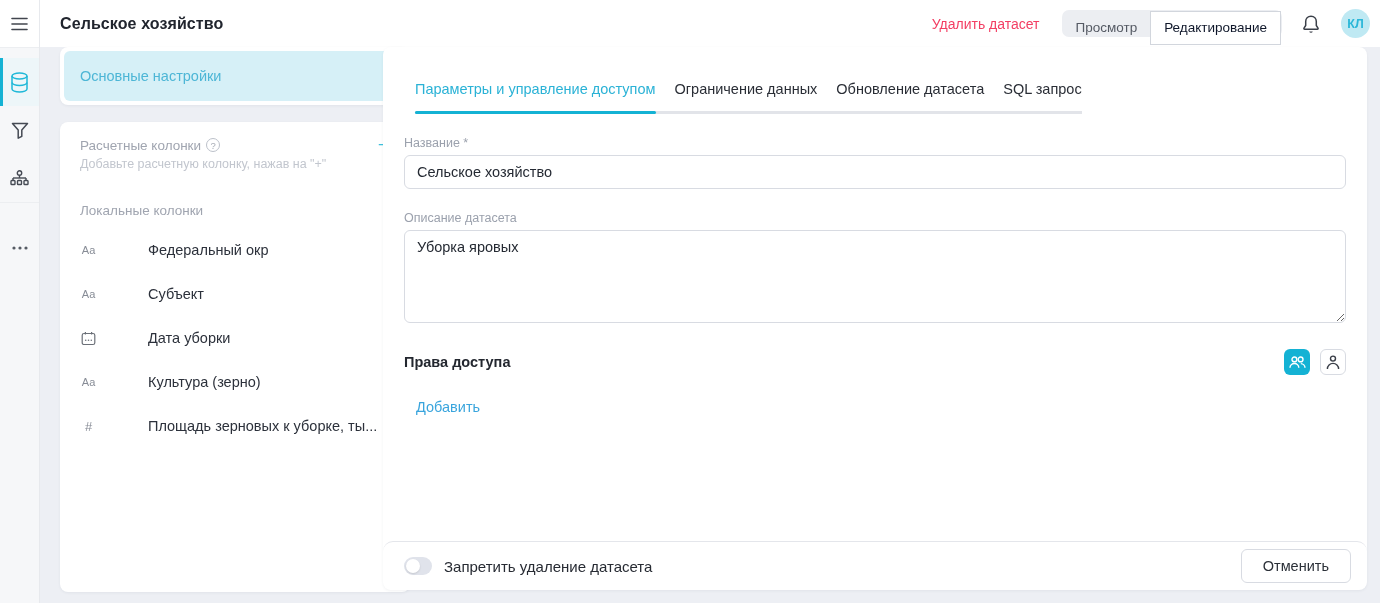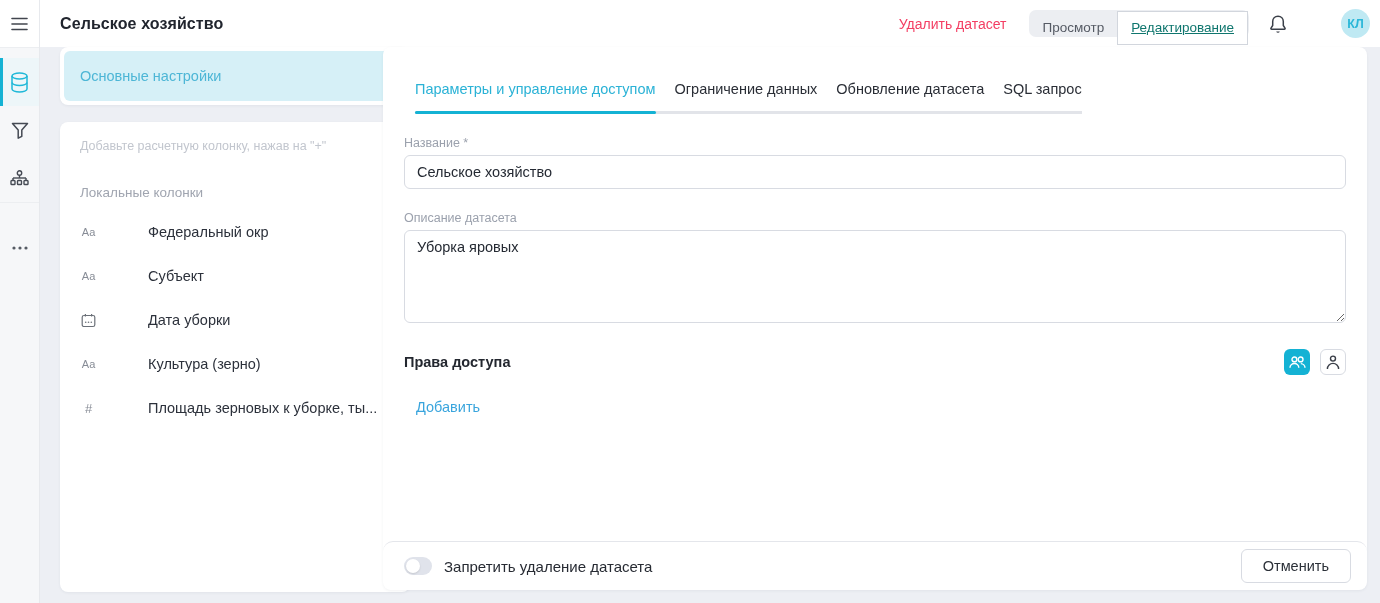--- a/index.html
+++ b/index.html
@@ -16,23 +16,23 @@
   .rail-sep { position:absolute; left:0; width:39px; border-top:1px solid #eceef1; }
   .hamburger { position:absolute; left:0; top:0; width:39px; height:47px; display:flex; align-items:center; justify-content:center; cursor:pointer; }
 
   
   .topbar { position:absolute; left:40px; top:0; right:0; height:47px; background:#fff; display:flex; align-items:center; padding:0 10px 0 20px; }
   .page-title { font-size:16px; font-weight:700; color:#21252e; letter-spacing:.1px; }
   .topbar-right { margin-left:auto; display:flex; align-items:center; }
   .delete-link { color:#f33e63; font-size:14px; font-weight:500; cursor:pointer; margin-right:22px; }
   .segmented { display:flex; align-items:center; background:#eceef2; border-radius:7px; padding:1px; height:27px; margin-right:17px; }
   .seg { font-size:13.5px; color:#555a64; padding:16px 13px; height:25px; display:flex; align-items:center; border-radius:0; cursor:pointer;margin-top:8px; }
-  .seg.selected { background:#fff; border:1px solid #d2d6dd; color:#0f766e;text-decoration:underline; }
+  .seg.selected { background:#fff; border:1px solid #d2d6dd; color:#0f172a; }
   .bell-btn { width:24px; height:24px; display:flex; align-items:center; justify-content:center; cursor:pointer; margin-right:18px; }
-  .avatar { width:29px; height:29px; border-radius:50%; background:#bfe9f3; color:#2ab6d8; font-size:12.5px; font-weight:700; display:flex; align-items:center; justify-content:center; cursor:pointer;margin-left:33px; }
+  .avatar { width:29px; height:29px; border-radius:50%; background:#bfe9f3; color:#2ab6d8; font-size:12.5px; font-weight:700; display:flex; align-items:center; justify-content:center; cursor:pointer; }
 
   
   .sidebar { position:absolute; left:60px; top:47px; width:350px; }
   .card { background:#fff; border-radius:8px; box-shadow:0 1px 3px rgba(38,44,61,.06); }
   .settings-card { height:58px; padding:4px; }
   .settings-selected { height:100%; background:#d6f0f7; border-radius:6px; display:flex; align-items:center; padding-left:16px; color:#4db6d6; font-size:14.5px; cursor:pointer; }
   .columns-card { margin-top:17px; height:470px; padding:14px 20px; position:relative; }
   .calc-header { display:flex; align-items:center; }
   .calc-title { color:#a0a5b0; font-size:13.5px; }
   .help-icon { width:14px; height:14px; border:1px solid #bcc1ca; border-radius:50%; color:#a6abb5; font-size:9.5px; display:inline-flex; align-items:center; justify-content:center; margin-left:5px; cursor:pointer; }
@@ -148,20 +148,25 @@
       </div>
       <div class="avatar">КЛ</div>
     </div>
   </div>
 
   <div class="sidebar">
     <div class="card settings-card">
       <div class="settings-selected">Основные настройки</div>
     </div>
     <div class="card columns-card">
+      <div class="calc-header">
+        <span class="calc-title">Расчетные колонки</span>
+        <span class="help-icon">?</span>
+        <span class="plus-btn">+</span>
+      </div>
       <div class="calc-hint">Добавьте расчетную колонку, нажав на "+"</div>
       <div class="local-title">Локальные колонки</div>
       <div class="field-list">
           <div class="field-row">
             <span class="field-icon string">Аа</span>
             <span class="field-label">Федеральный окр</span>
           </div>
           <div class="field-row">
             <span class="field-icon string">Аа</span>
             <span class="field-label">Субъект</span>

